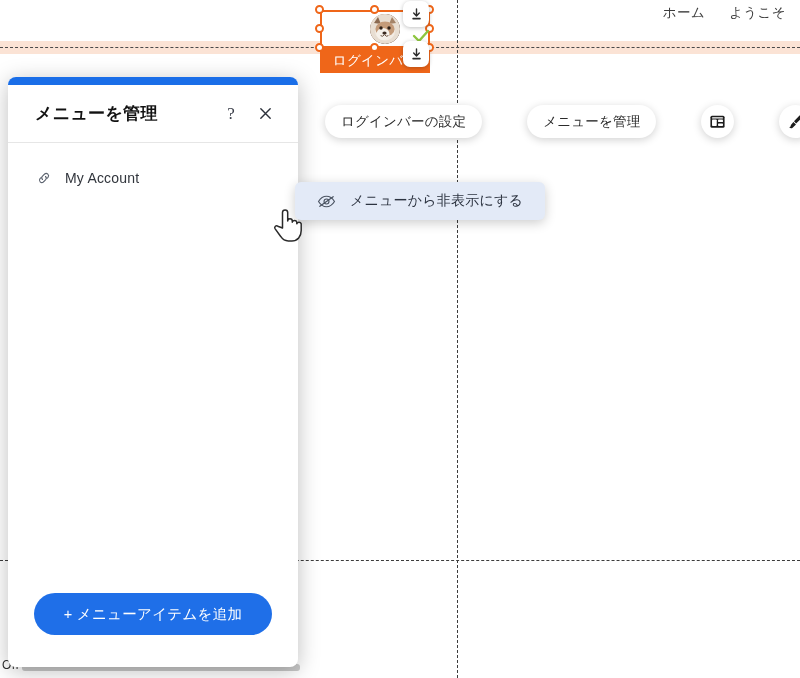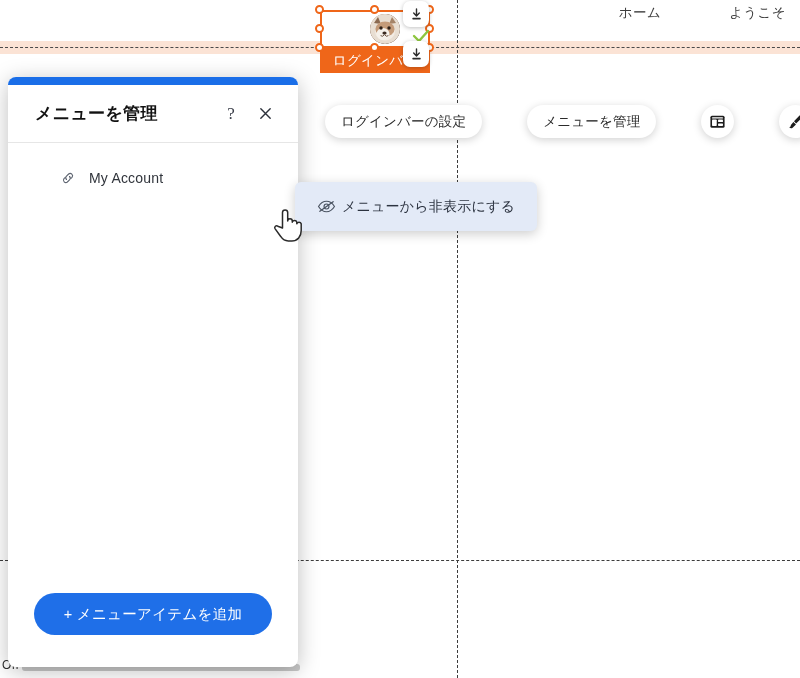--- a/index.html
+++ b/index.html
@@ -27,21 +27,21 @@
   .orange-dash {
     position: absolute; left: 0; right: 0; height: 0;
     border-top: 1.5px dashed #4a4a4a;
   }
 
   
   .site-nav {
     position: absolute; display: flex; gap: 24px;
     color: #3d3d3d; font-size: 13.5px; letter-spacing: .4px;
   }
-  .site-nav span { white-space: nowrap; margin-left: 44px; }
+  .site-nav span { white-space: nowrap; }
 
   
   .sel-wrap { position: absolute; }
   .sel-box {
     position: absolute; border: 2.5px solid #ef6619; background: #fff;
   }
   .sel-label {
     position: absolute; background: #ef6619; color: #ffffff;
     font-size: 13.5px; line-height: 1; display: flex;
     align-items: center; justify-content: center; letter-spacing: .3px;
@@ -92,40 +92,40 @@
   .panel-head {
     height: 58px; flex: none; display: flex; align-items: center;
     padding: 0 20px 0 27px; border-bottom: 1px solid #e6e6e6;
   }
   .panel-title { font-size: 17px; font-weight: bold; color: #121212; flex: 1; letter-spacing: .3px; }
   .head-btn {
     width: 26px; height: 26px; display: flex; align-items: center; justify-content: center;
     cursor: pointer; color: #3b3f4a; margin-left: 8px;
   }
   .head-btn.q { font-size: 17px; font-family: "Liberation Serif", serif; }
-  .panel-body { flex: 1; padding-top: 16px; margin-left: 24px; }
+  .panel-body { flex: 1; padding-top: 16px; }
   .menu-row {
     display: flex; align-items: center; gap: 13px;
     height: 37px; padding: 0 27px; cursor: pointer;
   }
   .menu-row .lbl { font-size: 14px; color: #31353c; letter-spacing: .2px; }
   .menu-row .ico { width: 17px; height: 17px; display:flex; align-items:center; justify-content:center; color:#5d6470; flex:none;}
   .panel-foot { flex: none; padding: 0 0 32px; display: flex; justify-content: center; }
   .add-btn {
     background: #1f6fe8; color: #fff; border: none; border-radius: 21px;
     height: 42px; padding: 1px 30px; font-size: 14.5px; cursor: pointer;
     letter-spacing: .3px; font-family: inherit; white-space: nowrap;
   }
 
   
   .ctx {
     position: absolute; z-index: 40; background: #e3eaf7;
     border-radius: 6px; box-shadow: 0 3px 12px rgba(0,0,0,.2);
-    display: flex; align-items: center; gap: 6px; padding: 0 22px;
-    height: 49px; cursor: pointer;
+    display: flex; align-items: center; gap: 14px; padding: 0 22px;
+    height: 38px; cursor: pointer;
   }
   .ctx .lbl { font-size: 14px; color: #2c3340; white-space: nowrap; letter-spacing:.2px; }
   .ctx .ico { color: #4a5361; display: flex; flex: none; }
 
   
   .cursor { position: absolute; z-index: 60; pointer-events: none; }
 
   
   .bl-stub {
     position: absolute; font-size: 12px; color: #2f2f2f;

